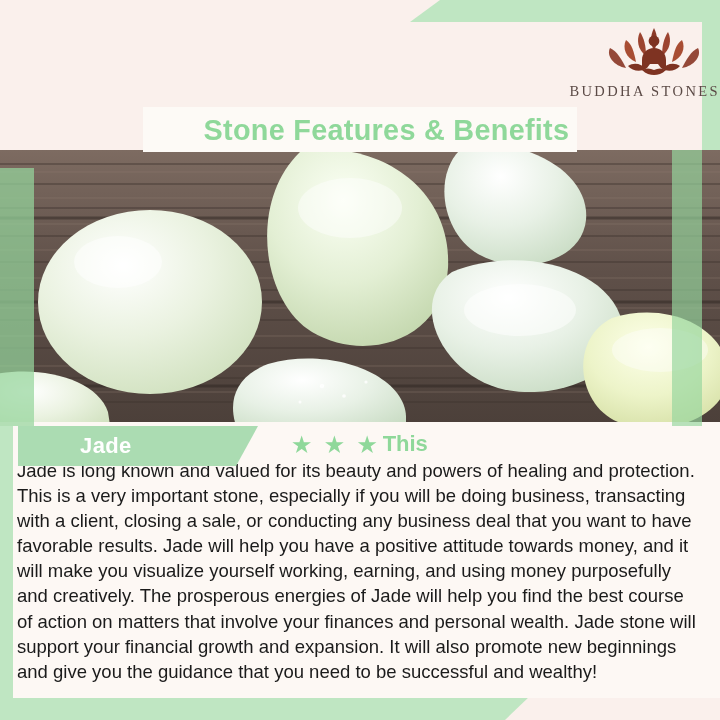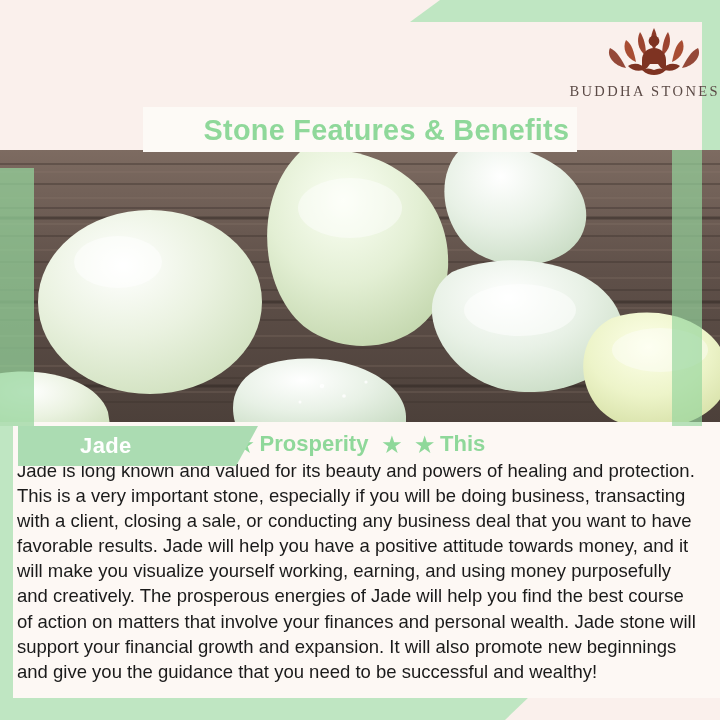--- a/index.html
+++ b/index.html
@@ -259,21 +259,20 @@
   <div class="jade-band">
     <span class="jade-text">Jade</span>
   </div>
 
   <div class="content"></div>
   <div class="content-left-strip"></div>
 
   <div class="benefits">
     <div class="benefit">
       <span class="star">★</span>
-      <span>Prosperity</span>
     </div>
     <div class="benefit">
       <span class="star">★</span>
     </div>
     <div class="benefit">
       <span class="star">★</span>
       <span>This</span>
     </div>
   </div>
 

